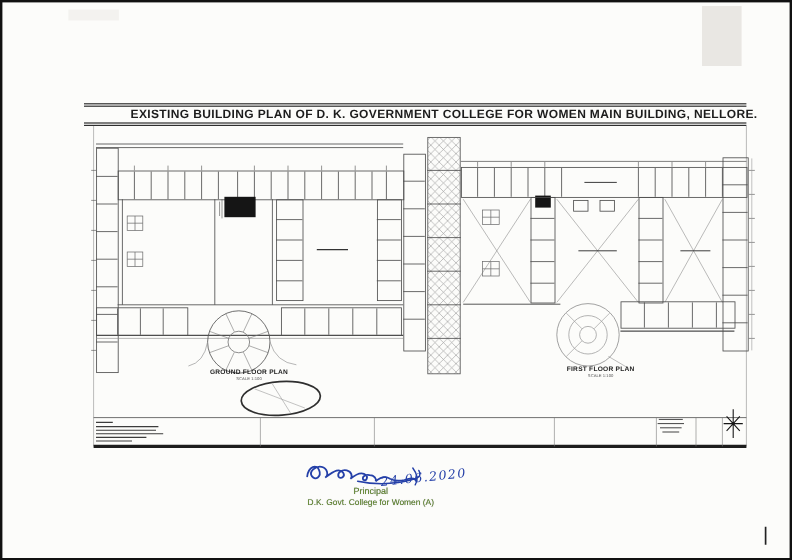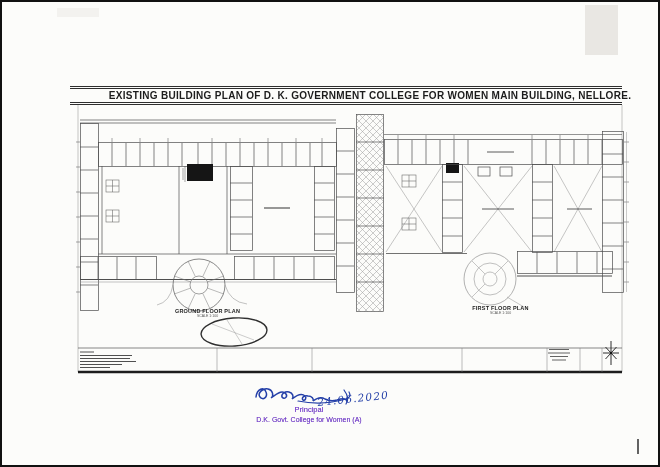--- a/index.html
+++ b/index.html
@@ -27,21 +27,21 @@
   .plan-label .l1{font-size:5.5px;font-weight:bold;letter-spacing:.2px;}
   .plan-label .l2{font-size:3.5px;color:#555;}
   .gf-label{left:158px;top:306px;width:95px;}
   .ff-label{left:450px;top:303px;width:97px;}
   .sig-date{
     left:315px;top:390px;width:78px;color:#2540a8;
     font-family:"DejaVu Serif",serif;font-style:italic;font-size:10.5px;
     letter-spacing:1.2px;transform:rotate(-6deg);white-space:nowrap;
   }
   .stamp{
-    left:242px;top:403px;width:130px;text-align:center;color:#6d28d9;
+    left:242px;top:403px;width:130px;text-align:center;color:#4d7c0f;
     opacity:.92;text-shadow:0 0 .6px #8e87a3;
   }
   .stamp .s1{font-size:7.5px;line-height:10px;}
   .stamp .s2{font-size:7px;line-height:10px;}
   .stamp .s3{font-size:7.5px;line-height:10px;letter-spacing:.5px;}
 </style>
 </head>
 <body>
 
 <div class="page">

